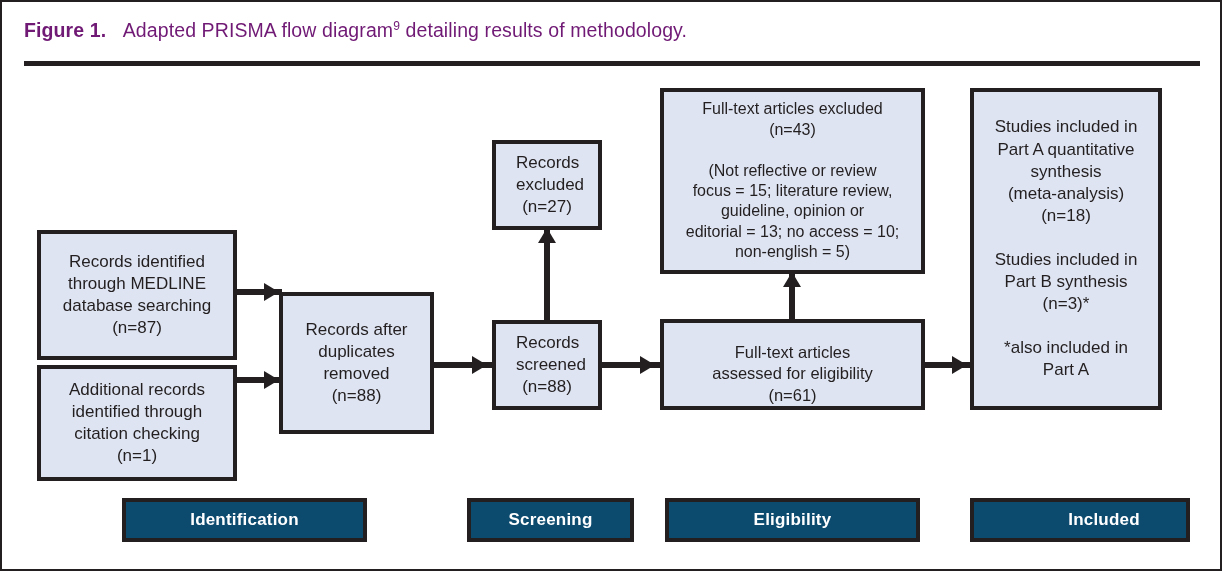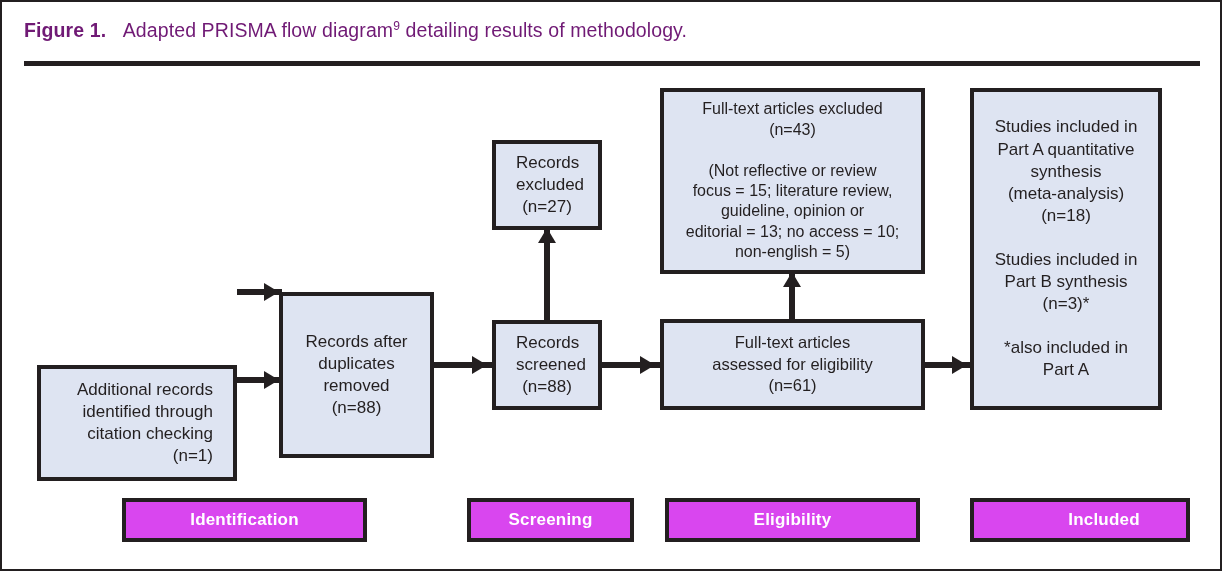--- a/index.html
+++ b/index.html
@@ -82,21 +82,21 @@
   }
   .pbox.tight {
     font-size: 16.5px;
     line-height: 1.30;
   }
 
   
   .stagebar {
     position: absolute;
     box-sizing: border-box;
-    background: #d946ef;
+    background: #0c4a6e;
     border: 4px solid #231f20;
     color: #ffffff;
     font-weight: bold;
     font-size: 17px;
     display: flex;
     align-items: center;
     justify-content: center;
     letter-spacing: 0.2px;
   }
 
@@ -128,29 +128,35 @@
 
   <div class="figure-caption">
     <span class="cap-label">Figure 1.</span>
     <span class="cap-text">&nbsp;&nbsp;<span>Adapted PRISMA flow diagram</span><sup>9</sup><span> detailing results of methodology.</span></span>
   </div>
 
   <div class="caption-rule"></div>
 
   <div class="diagram">
 
-
-    <div class="pbox" style="left:35px; top:363px; width:200px; height:116px;text-align:right;">
+    <div class="pbox" style="left:35px; top:228px; width:200px; height:130px;">
+      <span class="inner">Records identified
+through MEDLINE
+database searching
+(n=87)</span>
+    </div>
+
+    <div class="pbox" style="left:35px; top:363px; width:200px; height:116px;">
       <span class="inner">Additional records
 identified through
 citation checking
 (n=1)</span>
     </div>
 
-    <div class="pbox" style="left:277px; top:290px; width:155px; height:166px;">
+    <div class="pbox" style="left:277px; top:290px; width:155px; height:142px;">
       <span class="inner">Records after
 duplicates
 removed
 (n=88)</span>
     </div>
 
     <div class="pbox" style="left:490px; top:138px; width:110px; height:90px;">
       <span class="inner">Records
 excluded
 (n=27)</span>
@@ -166,21 +172,21 @@
       <span class="inner">Full-text articles excluded
 (n=43)
 
 (Not reflective or review
 focus = 15; literature review,
 guideline, opinion or
 editorial = 13; no access = 10;
 non-english = 5)</span>
     </div>
 
-    <div class="pbox tight" style="left:658px; top:317px; width:265px; height:91px;">
+    <div class="pbox tight" style="left:658px; top:317px; width:265px; height:91px;align-items:flex-end;">
       <span class="inner">Full-text articles
 assessed for eligibility
 (n=61)</span>
     </div>
 
     <div class="pbox" style="left:968px; top:86px; width:192px; height:322px;">
       <span class="inner">Studies included in
 Part A quantitative
 synthesis
 (meta-analysis)

